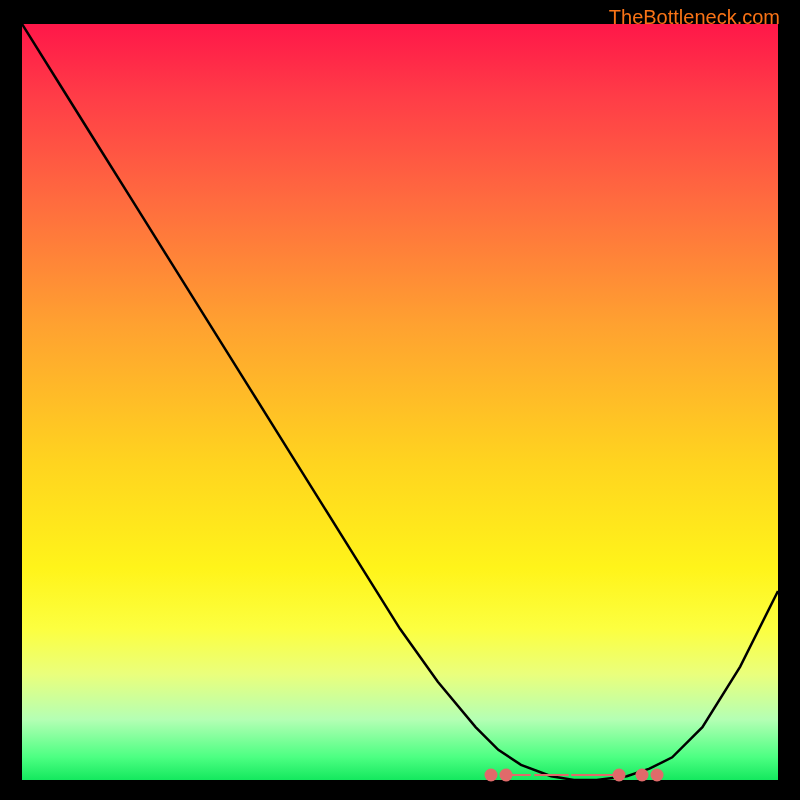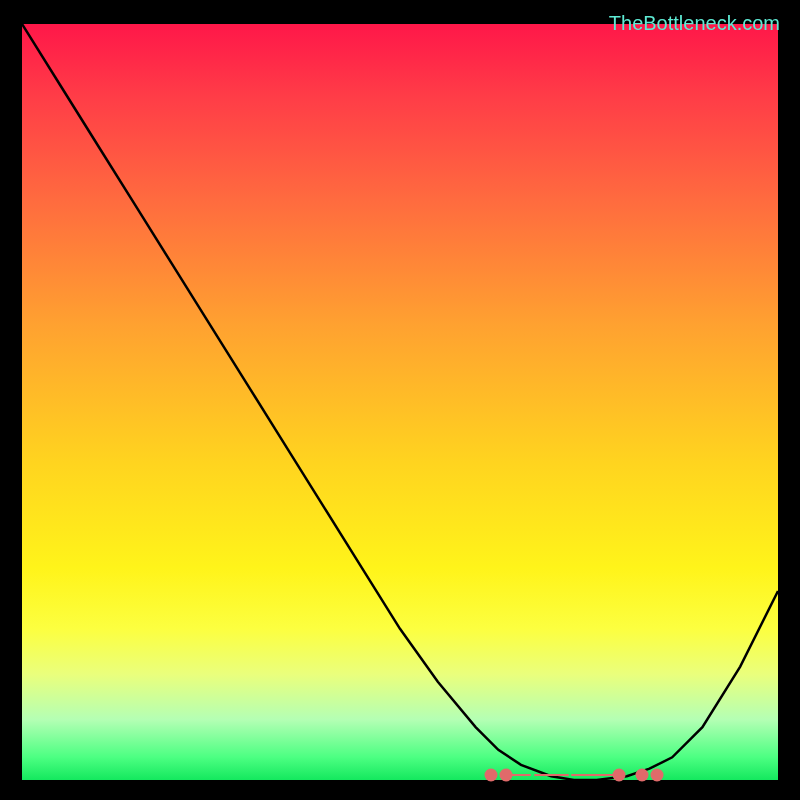--- a/index.html
+++ b/index.html
@@ -6,23 +6,23 @@
 body {
   width: 800px;
   height: 800px;
   background: #000;
   position: relative;
   overflow: hidden;
   font-family: Arial, sans-serif;
 }
 .watermark {
   position: absolute;
-  top: 12px;
+  top: 6px;
   right: 20px;
-  color: #5eead4;
+  color: #f97316;
   font-size: 20px;
   font-weight: 500;
   z-index: 10;
 }
 .plot {
   position: absolute;
   left: 22px;
   top: 24px;
   width: 756px;
   height: 756px;

